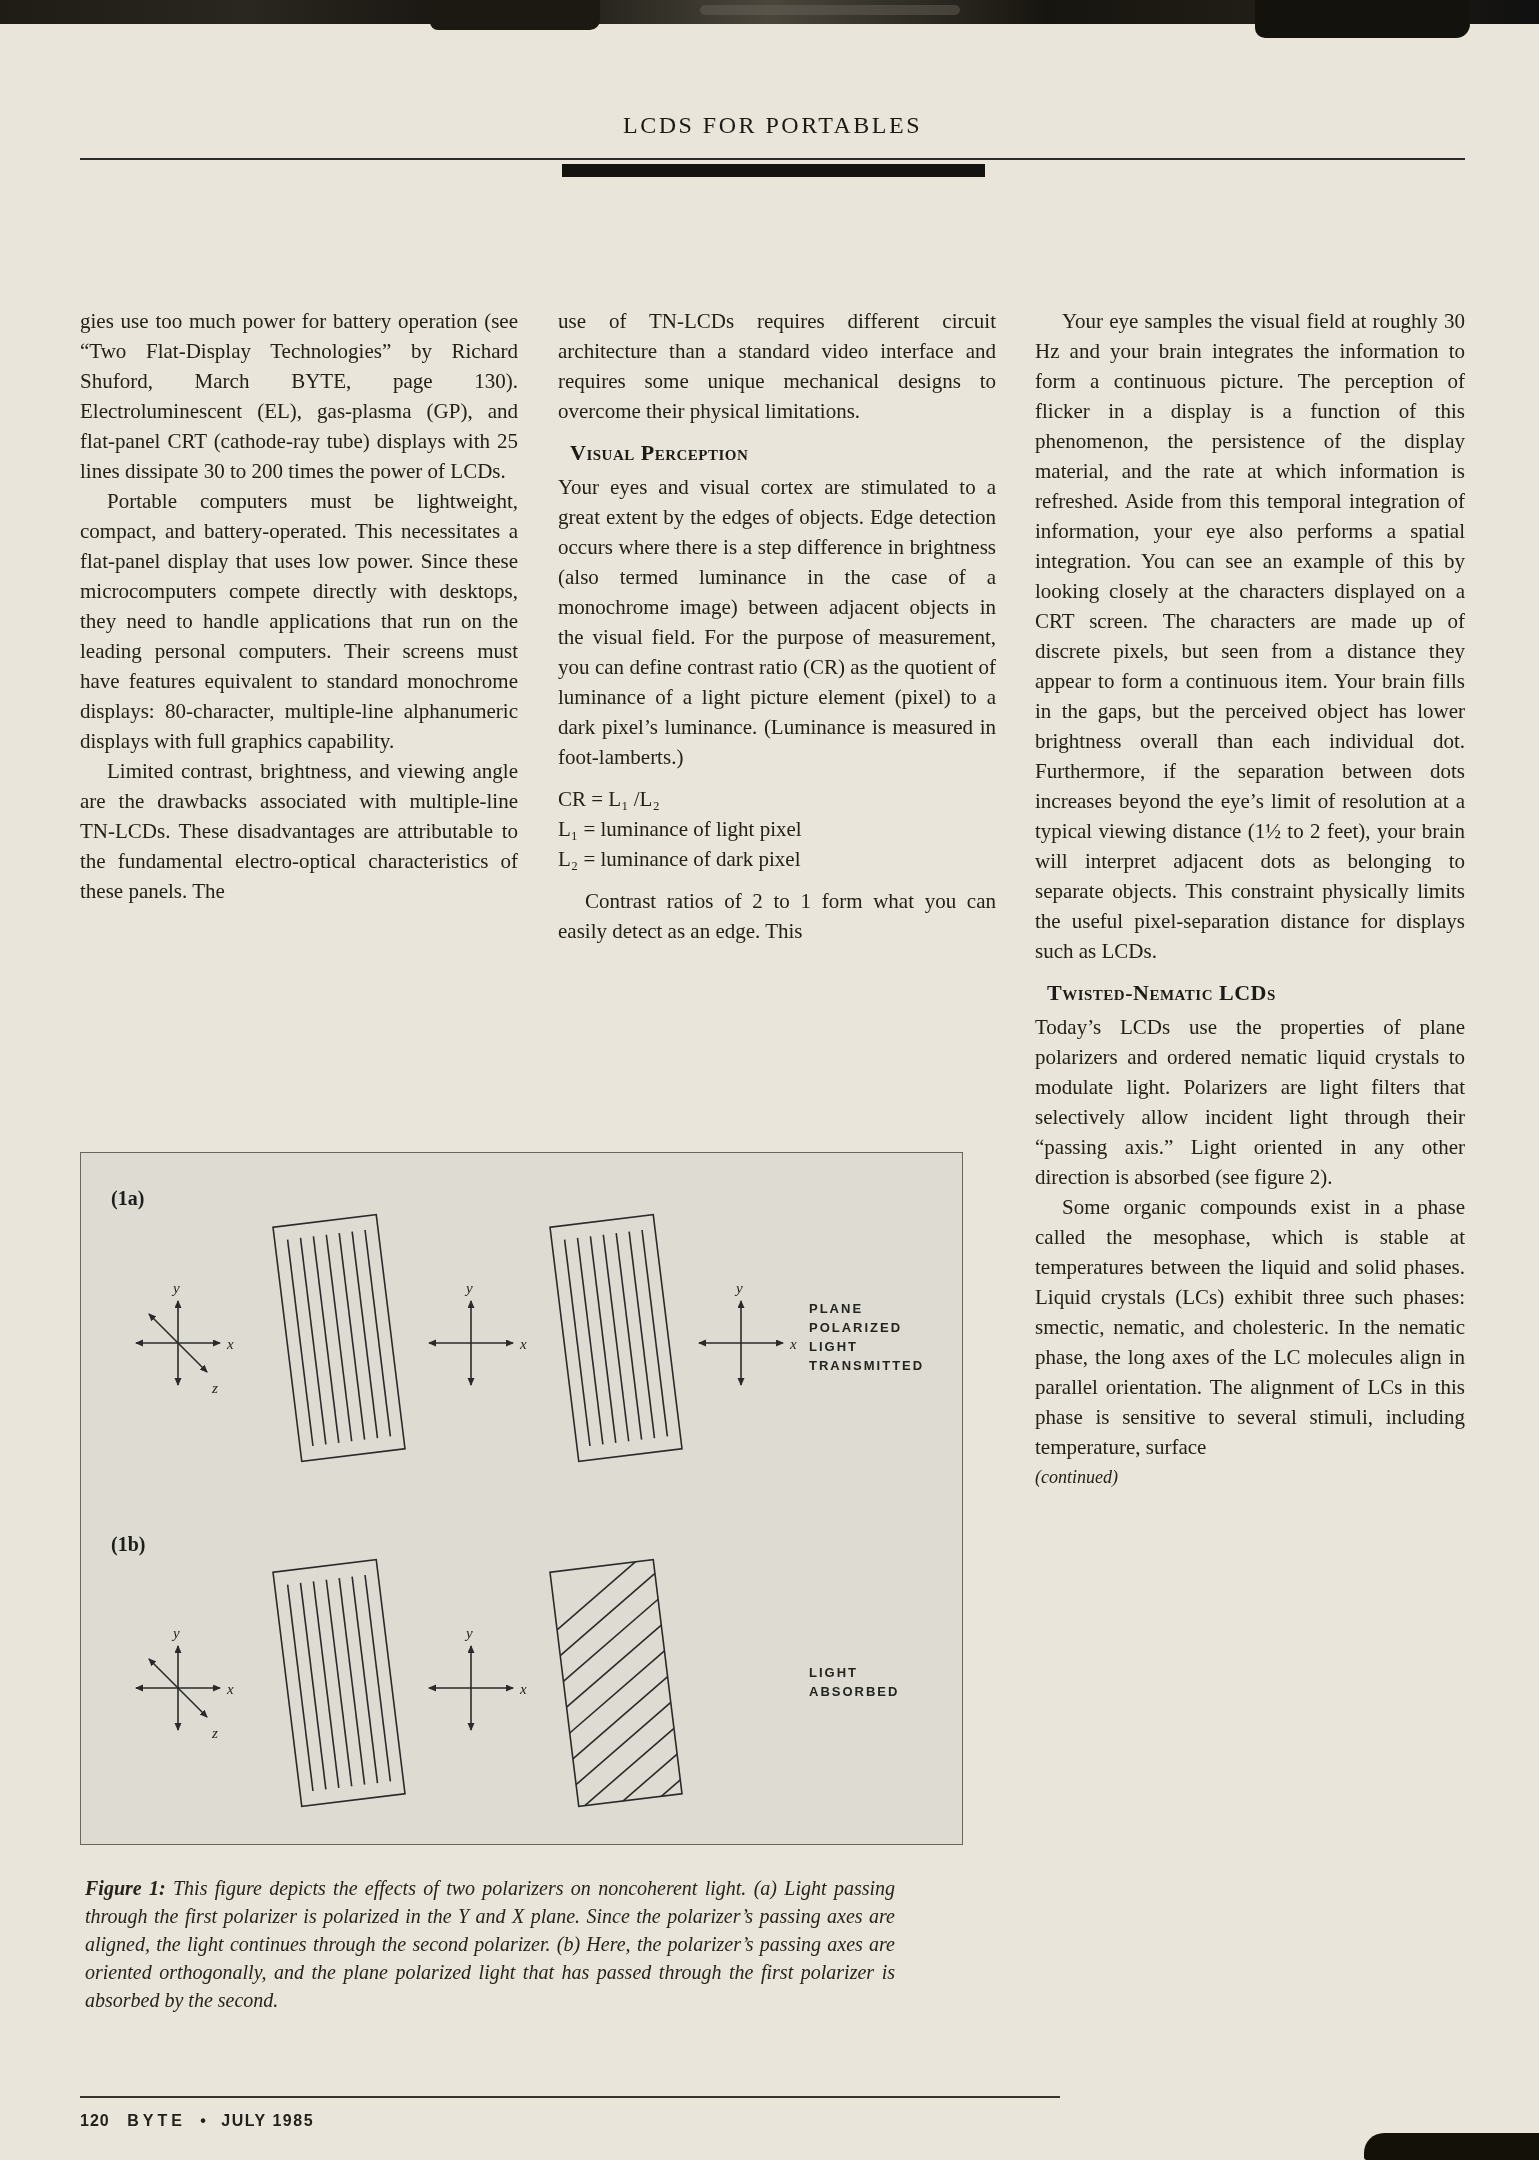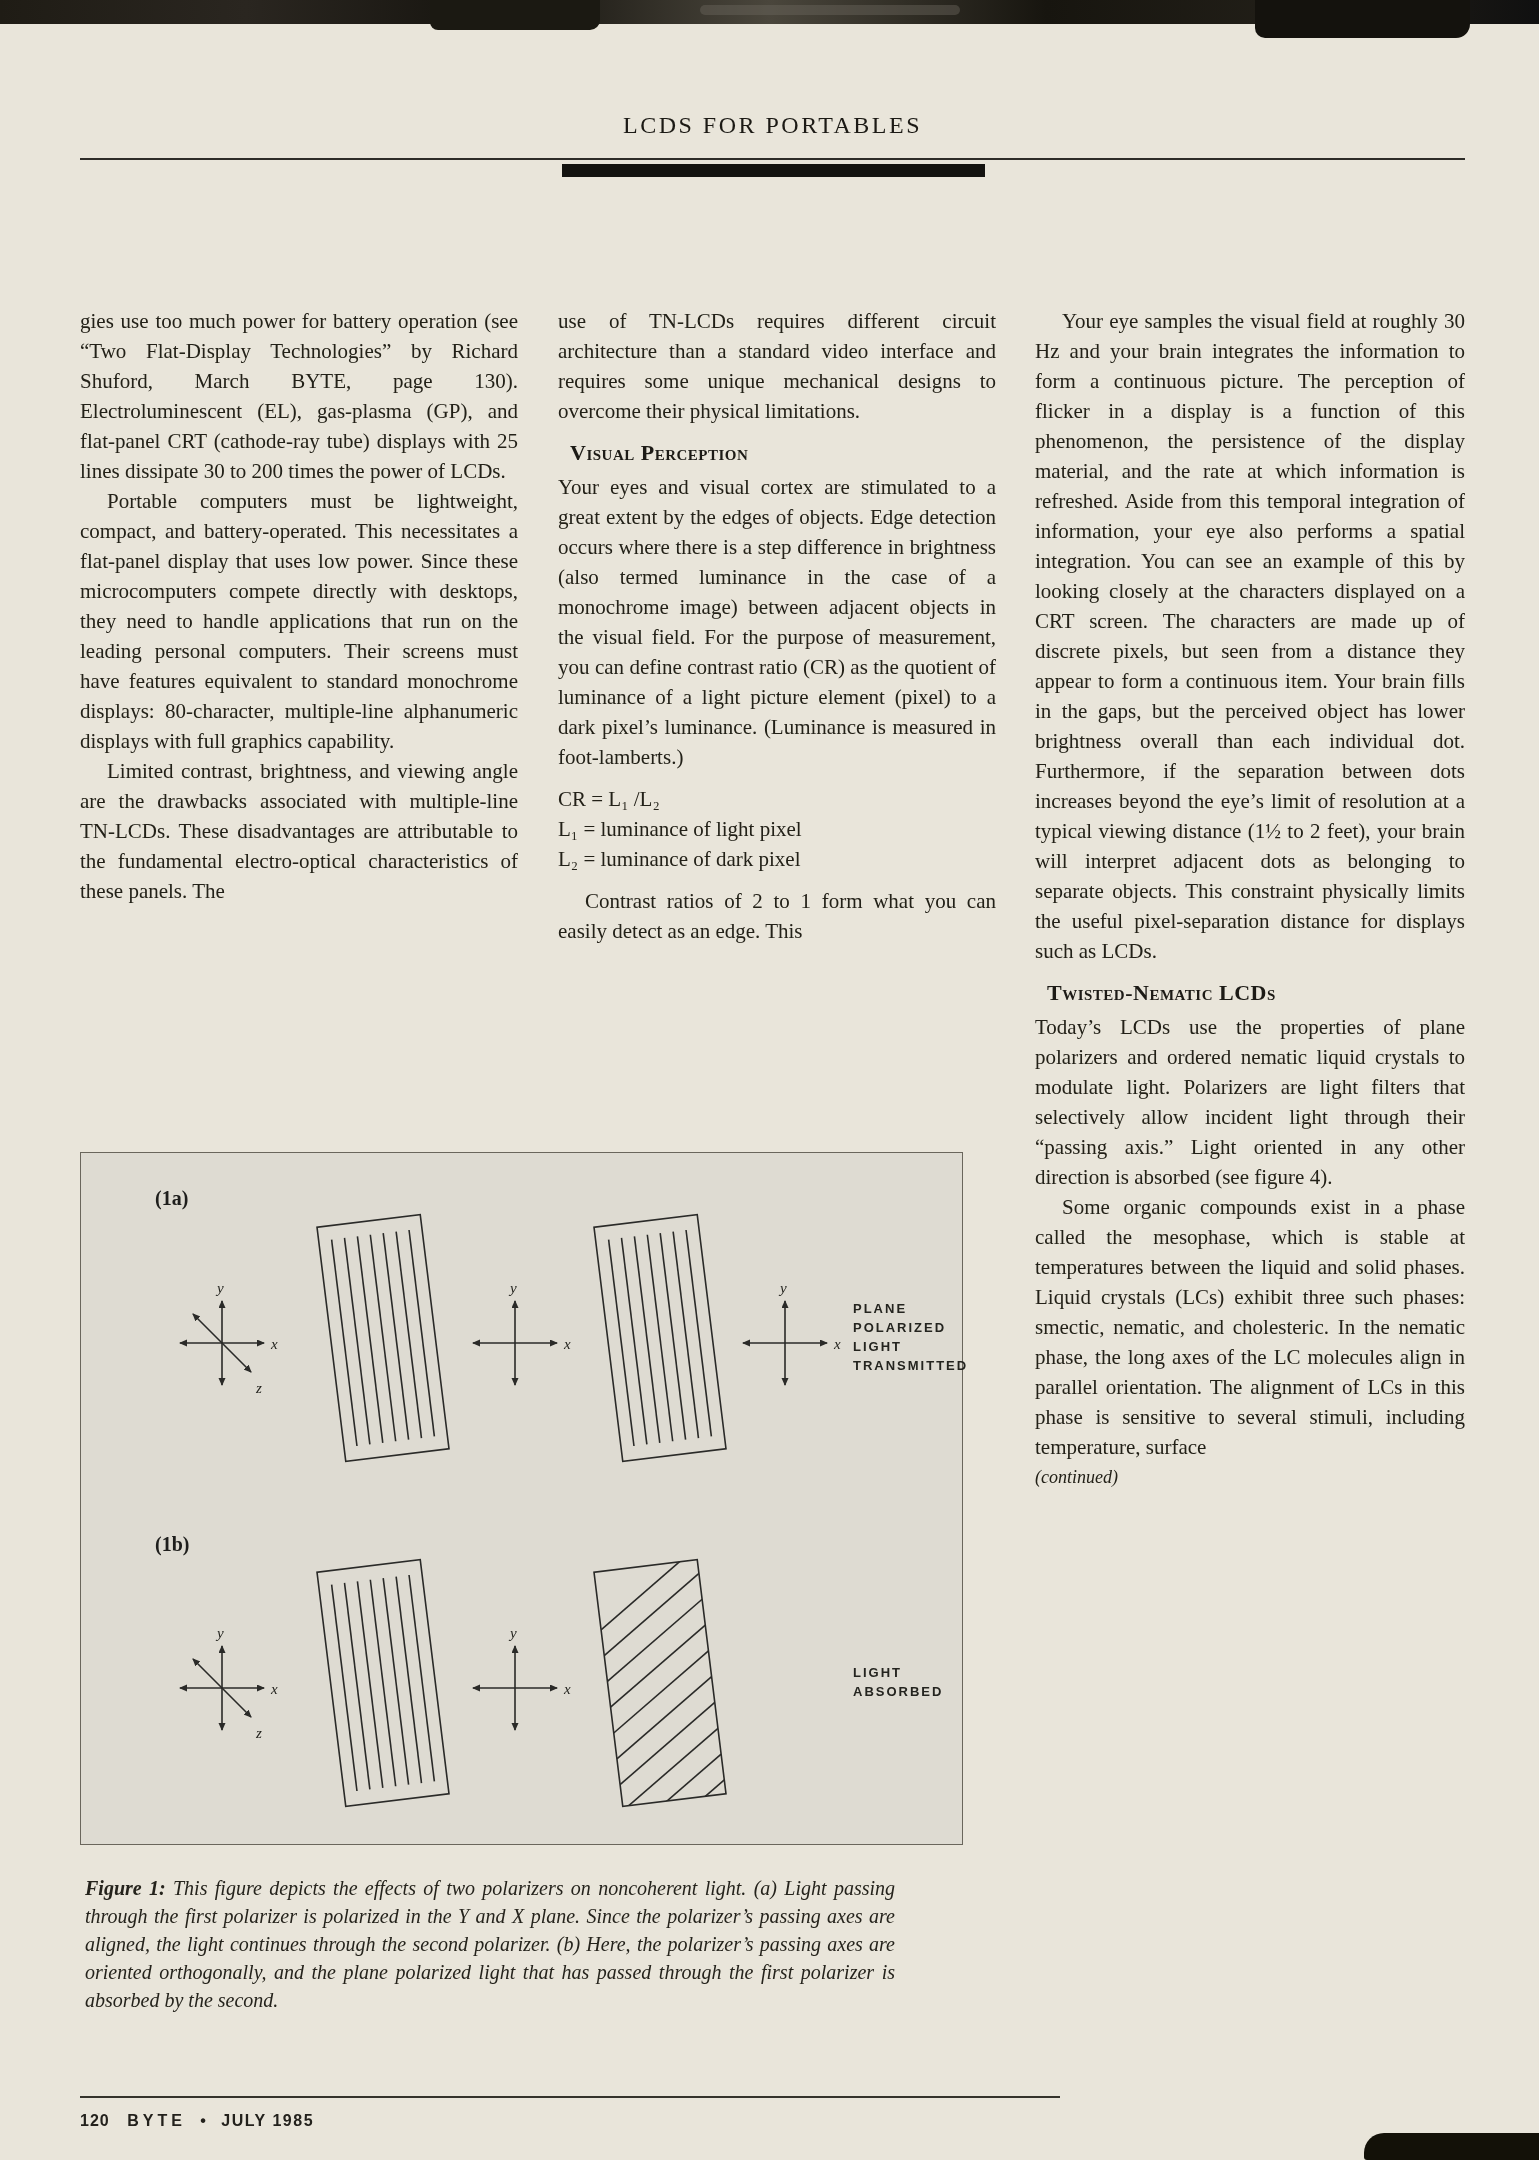--- a/index.html
+++ b/index.html
@@ -28,21 +28,21 @@
   .col-1 { left:80px; }
   .col-2 { left:558px; }
   .col-3 { left:1035px; width:430px; }
   .subhead { font-family:"Liberation Serif", serif; font-size:22px; line-height:30px; font-weight:700;
     font-variant:small-caps; letter-spacing:.5px; margin:12px 12px 4px; color:#1d1b16; }
   .formula { margin:12px 0; line-height:30px; }
   .continued-line { text-align:right; font-style:italic; font-size:18px; line-height:30px; }
 
   
   .figure-box { position:absolute; left:80px; top:1152px; width:883px; height:693px;
-    background:#dedbd2; border:1px solid #6a665c;padding-left:44px; }
+    background:#dedbd2; border:1px solid #6a665c; }
   .fig-svg { display:block; }
   .stroke line, .stroke rect { stroke:#2a2a28; stroke-width:1.6; fill:none; }
   .fig-sub { font:700 20px "Liberation Serif", serif; fill:#1e1e1c; }
   .fig-label { font:600 13px "Liberation Sans", sans-serif; letter-spacing:2px; fill:#24241f; }
   .ax { font:italic 15px "Liberation Serif", serif; fill:#24241f; }
 
   .caption { position:absolute; left:85px; top:1874px; width:810px;
     font-style:italic; font-size:20px; line-height:28px; text-align:justify; color:#25231c; }
   .cap-label { font-weight:700; }
 
@@ -82,21 +82,21 @@
       <div>CR = L₁ /L₂</div>
       <div>L₁ = luminance of light pixel</div>
       <div>L₂ = luminance of dark pixel</div>
     </div>
     <p>Contrast ratios of 2 to 1 form what you can easily detect as an edge. This</p>
   </section>
 
   <section class="col col-3">
     <p>Your eye samples the visual field at roughly 30 Hz and your brain integrates the information to form a continuous picture. The perception of flicker in a display is a function of this phenomenon, the persistence of the display material, and the rate at which information is refreshed. Aside from this temporal integration of information, your eye also performs a spatial integration. You can see an example of this by looking closely at the characters displayed on a CRT screen. The characters are made up of discrete pixels, but seen from a distance they appear to form a continuous item. Your brain fills in the gaps, but the perceived object has lower brightness overall than each individual dot. Furthermore, if the separation between dots increases beyond the eye’s limit of resolution at a typical viewing distance (1½ to 2 feet), your brain will interpret adjacent dots as belonging to separate objects. This constraint physically limits the useful pixel-separation distance for displays such as LCDs.</p>
     <h2 class="subhead">Twisted-Nematic LCDs</h2>
-    <p class="noindent">Today’s LCDs use the properties of plane polarizers and ordered nematic liquid crystals to modulate light. Polarizers are light filters that selectively allow incident light through their “passing axis.” Light oriented in any other direction is absorbed (see figure 4).</p>
+    <p class="noindent">Today’s LCDs use the properties of plane polarizers and ordered nematic liquid crystals to modulate light. Polarizers are light filters that selectively allow incident light through their “passing axis.” Light oriented in any other direction is absorbed (see figure 2).</p>
     <p>Some organic compounds exist in a phase called the mesophase, which is stable at temperatures between the liquid and solid phases. Liquid crystals (LCs) exhibit three such phases: smectic, nematic, and cholesteric. In the nematic phase, the long axes of the LC molecules align in parallel orientation. The alignment of LCs in this phase is sensitive to several stimuli, including temperature, surface</p>
     <p class="continued-line noindent">(continued)</p>
   </section>
 
   <div class="figure-box">
     <svg class="fig-svg" width="881" height="691" viewBox="0 0 881 691">
       <defs>
         <marker id="ah" markerWidth="9" markerHeight="9" refX="7" refY="3.5" orient="auto" markerUnits="userSpaceOnUse">
           <path d="M0,0 L8,3.5 L0,7 Z" fill="#2a2a28"></path>
         </marker>

